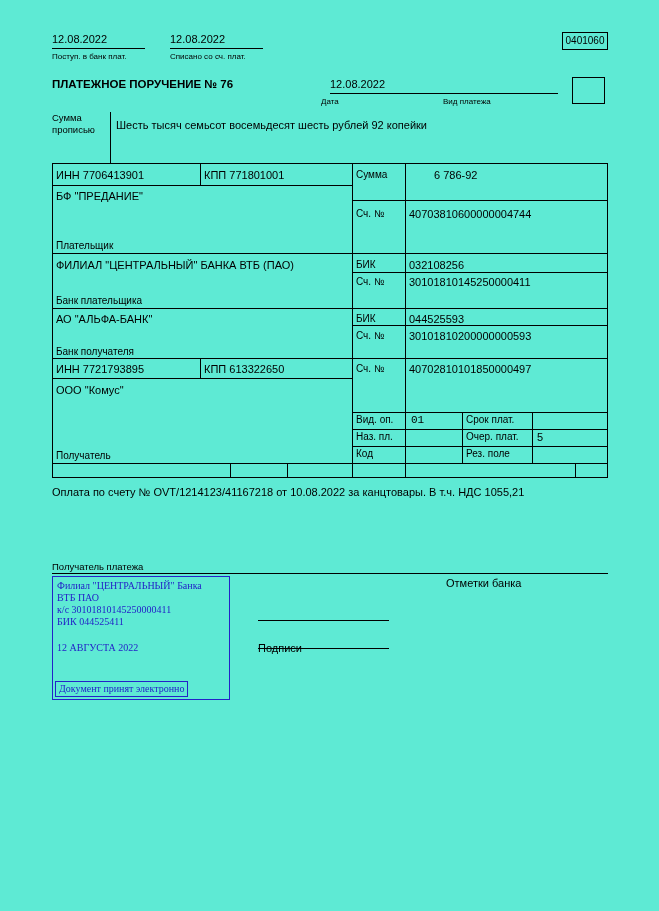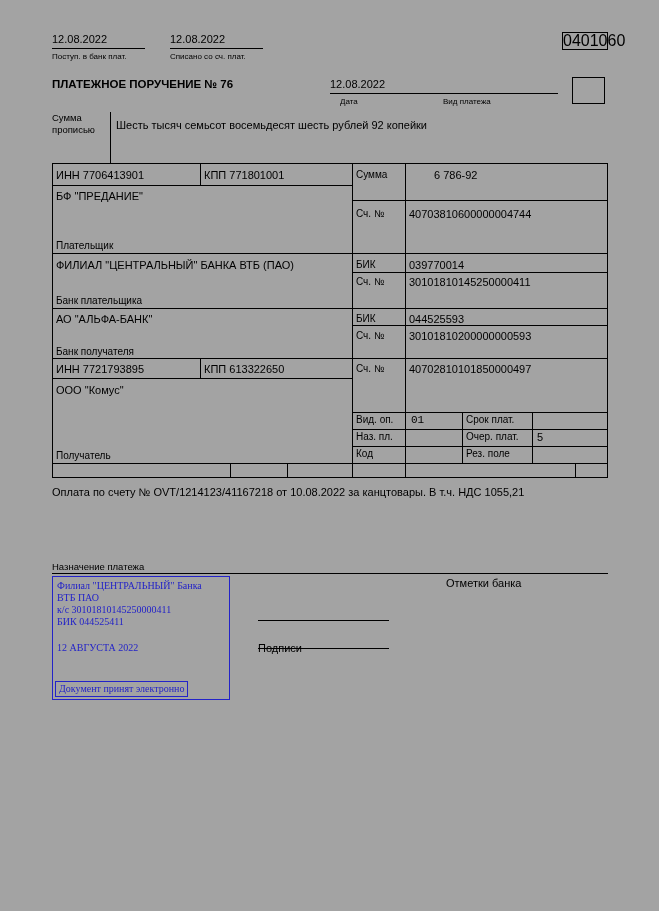--- a/index.html
+++ b/index.html
@@ -1,29 +1,29 @@
 <!DOCTYPE html>
 <html><head>
 <meta charset="utf-8">
 <style>
   html,body{margin:0;padding:0;background:#e8e8e8;}
   #page{
-    position:relative;width:659px;height:911px;background:#a3a3a3;
+    position:relative;width:659px;height:911px;background:#5eead4;
     font-family:"Liberation Sans", sans-serif;color:#000;overflow:hidden;
     margin:0 auto;
   }
   .t{position:absolute;font-size:11px;white-space:nowrap;line-height:12px;}
   .cap{font-size:10px;}
   .small{font-size:8px;}
   .lbl{font-size:9.5px;}
   .bold{font-weight:bold;}
   .hl{position:absolute;height:1px;background:#000;}
   .vl{position:absolute;width:1px;background:#000;}
   .box{position:absolute;border:1px solid #000;box-sizing:border-box;}
-  #formcode{font-size:16px;text-align:center;line-height:16px;}
+  #formcode{font-size:10px;text-align:center;line-height:16px;}
   #table{position:absolute;left:52px;top:163px;width:556px;height:315px;}
   #stamp{
     position:absolute;left:52px;top:576px;width:178px;height:124px;
     border:1px solid #2323c8;box-sizing:border-box;
     font-family:"Liberation Serif", serif;font-size:10px;line-height:12px;
     color:#2323c8;padding:3px 4px;
   }
   #stamp .sline{white-space:nowrap;}
   #stamp-status{
     position:absolute;left:2px;bottom:2px;border:1px solid #2323c8;
@@ -41,21 +41,21 @@
 
   <div class="t" style="left:170px;top:33px;">12.08.2022</div>
   <div class="hl" style="left:170px;top:48px;width:93px;"></div>
   <div class="t small" style="left:170px;top:51px;">Списано со сч. плат.</div>
 
   <div class="box" id="formcode" style="left:562px;top:32px;width:46px;height:18px;">0401060</div>
 
   <div class="t bold" style="left:52px;top:78px;font-size:11.5px;">ПЛАТЕЖНОЕ ПОРУЧЕНИЕ № 76</div>
   <div class="t" style="left:330px;top:78px;">12.08.2022</div>
   <div class="hl" style="left:330px;top:93px;width:228px;"></div>
-  <div class="t small" style="left:340px;top:96px;">Дата</div>
+  <div class="t small" style="left:321px;top:96px;">Дата</div>
   <div class="t small" style="left:443px;top:96px;">Вид платежа</div>
   <div class="box" style="left:572px;top:77px;width:33px;height:27px;"></div>
 
   <div class="t lbl" style="left:52px;top:112px;">Сумма</div>
   <div class="t lbl" style="left:52px;top:124px;">прописью</div>
   <div class="vl" style="left:110px;top:112px;height:51px;"></div>
   <div class="t" style="left:116px;top:119px;">Шесть тысяч семьсот восемьдесят шесть рублей 92 копейки</div>
 
   <div id="table">
 
@@ -91,21 +91,21 @@
     <div class="t cap" style="left:304px;top:6px;">Сумма</div>
     <div class="t" style="left:357px;top:6px;margin-left:25px;">6 786-92</div>
 
     <div class="t" style="left:4px;top:27px;">БФ "ПРЕДАНИЕ"</div>
     <div class="t cap" style="left:304px;top:45px;">Сч. №</div>
     <div class="t" style="left:357px;top:45px;">40703810600000004744</div>
     <div class="t cap" style="left:4px;top:77px;">Плательщик</div>
 
     <div class="t" style="left:4px;top:96px;">ФИЛИАЛ "ЦЕНТРАЛЬНЫЙ" БАНКА ВТБ (ПАО)</div>
     <div class="t cap" style="left:304px;top:96px;">БИК</div>
-    <div class="t" style="left:357px;top:96px;">039770014</div>
+    <div class="t" style="left:357px;top:96px;">032108256</div>
     <div class="t cap" style="left:304px;top:113px;">Сч. №</div>
     <div class="t" style="left:357px;top:113px;">30101810145250000411</div>
     <div class="t cap" style="left:4px;top:132px;">Банк плательщика</div>
 
     <div class="t" style="left:4px;top:150px;">АО "АЛЬФА-БАНК"</div>
     <div class="t cap" style="left:304px;top:150px;">БИК</div>
     <div class="t" style="left:357px;top:150px;">044525593</div>
     <div class="t cap" style="left:304px;top:167px;">Сч. №</div>
     <div class="t" style="left:357px;top:167px;">30101810200000000593</div>
     <div class="t cap" style="left:4px;top:183px;">Банк получателя</div>
@@ -121,21 +121,21 @@
     <div class="t" style="left:359px;top:251px;font-family:Liberation Mono, monospace;">01</div>
     <div class="t cap" style="left:414px;top:251px;">Срок плат.</div>
     <div class="t cap" style="left:304px;top:268px;">Наз. пл.</div>
     <div class="t cap" style="left:414px;top:268px;">Очер. плат.</div>
     <div class="t" style="left:485px;top:268px;">5</div>
     <div class="t cap" style="left:304px;top:285px;">Код</div>
     <div class="t cap" style="left:414px;top:285px;">Рез. поле</div>
   </div>
 
   <div class="t" style="left:52px;top:486px;">Оплата по счету № OVT/1214123/41167218 от 10.08.2022 за канцтовары. В т.ч. НДС 1055,21</div>
-  <div class="t lbl" style="left:52px;top:561px;">Назначение платежа</div>
+  <div class="t lbl" style="left:52px;top:561px;">Получатель платежа</div>
   <div class="hl" style="left:52px;top:573px;width:556px;"></div>
 
   <div class="t" style="left:258px;top:610px;margin-top:32px;">Подписи</div>
   <div class="t" style="left:446px;top:577px;">Отметки банка</div>
 
   <div class="hl" style="left:258px;top:620px;width:131px;"></div>
   <div class="hl" style="left:258px;top:648px;width:131px;"></div>
 
   <div id="stamp">
     <div class="sline">Филиал "ЦЕНТРАЛЬНЫЙ" Банка</div>

